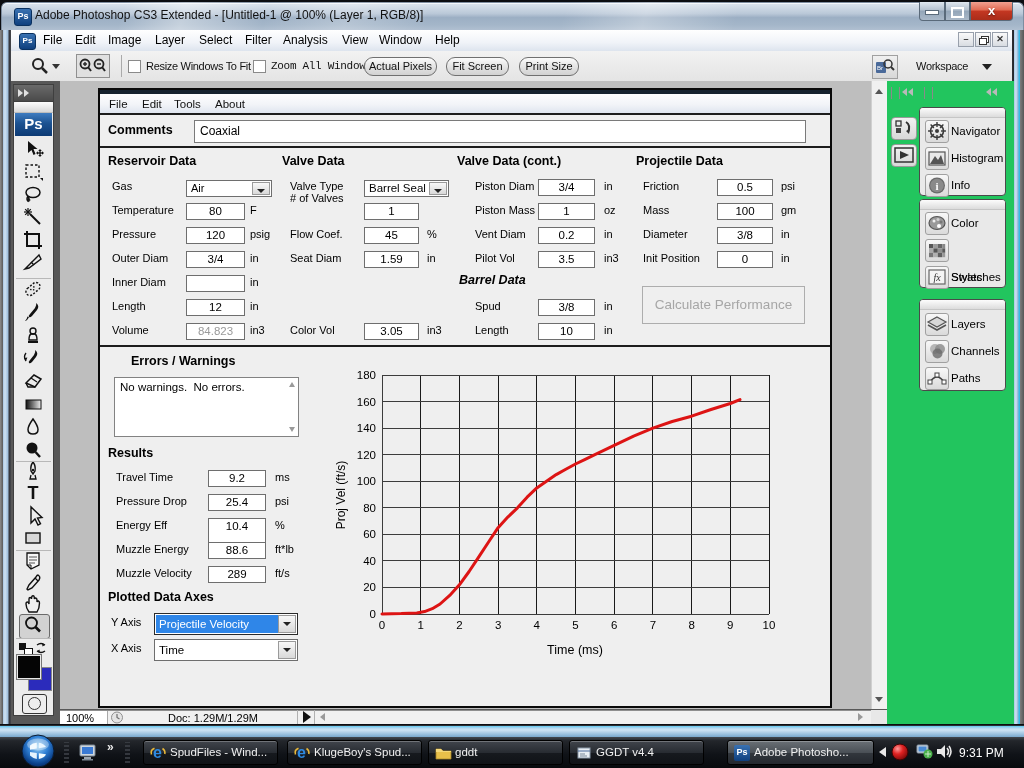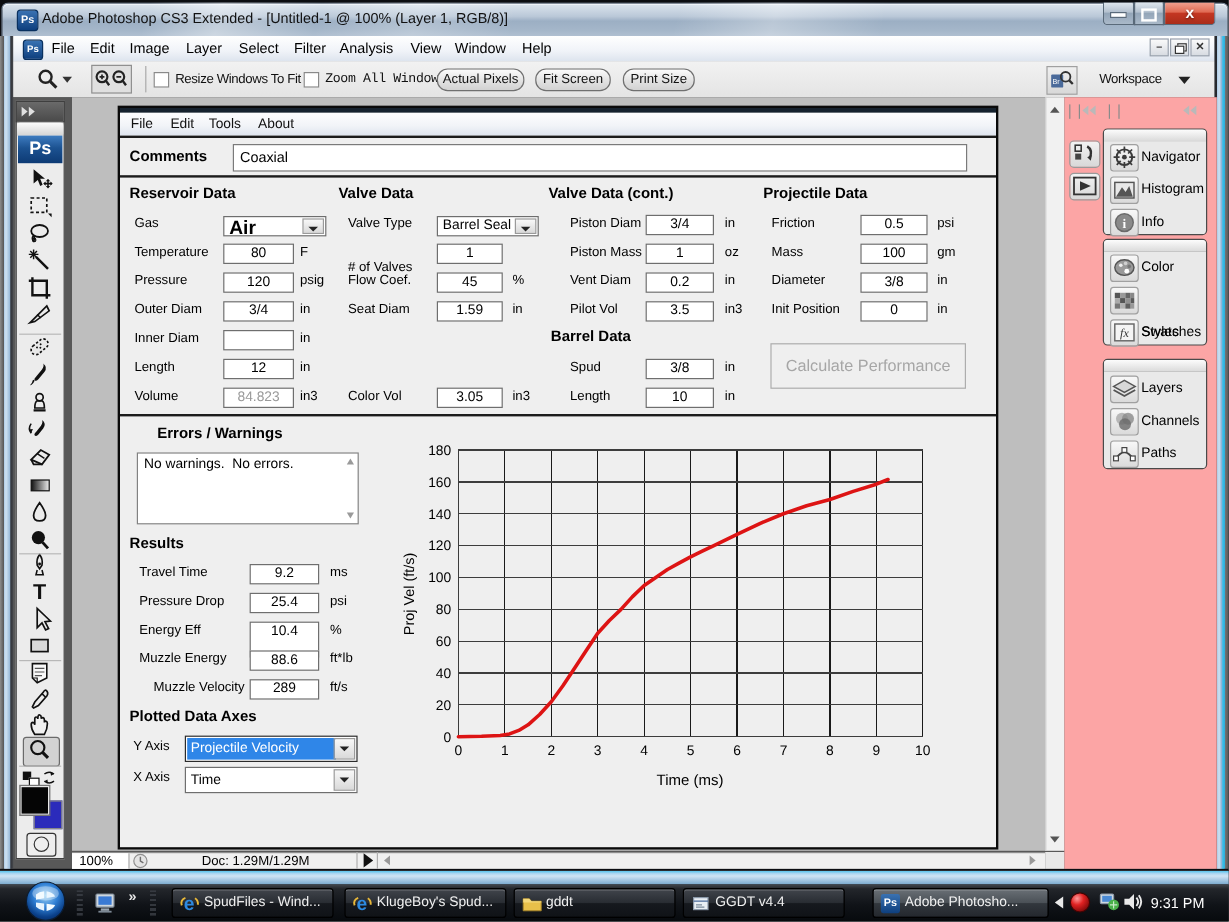--- a/index.html
+++ b/index.html
@@ -307,21 +307,21 @@
       <path d="M7 3 L7 6.5 L9.5 8" stroke="#707070" fill="none" stroke-width="1.2"></path>
     </svg>
 <div class="abs" style="left:129px;top:712px;width:168px;text-align:center;font-size:11px;color:#000;">Doc: 1.29M/1.29M</div>
 <div class="abs" style="left:297px;top:710px;width:1px;height:14px;background:#b0b0b0;"></div>
 <div class="abs" style="left:303px;top:710.5px;width:0;height:0;border-top:6px solid transparent;border-bottom:6px solid transparent;border-left:8px solid #111;"></div>
 <div class="abs" style="left:314px;top:710px;width:1px;height:14px;background:#b0b0b0;"></div>
 <div class="abs" style="left:320px;top:713px;width:0;height:0;border-top:4px solid transparent;border-bottom:4px solid transparent;border-right:5px solid #999;"></div>
 <div class="abs" style="left:858px;top:713px;width:0;height:0;border-top:4px solid transparent;border-bottom:4px solid transparent;border-left:5px solid #999;"></div>
 <div id="hsb-corner" class="abs"></div>
 
-<div id="rightdock" class="abs" style="left:887px;top:81px;width:127px;height:643px;background:#fca5a5;font-family:'Liberation Sans',sans-serif;">
+<div id="rightdock" class="abs" style="left:887px;top:81px;width:127px;height:643px;background:#22c55e;font-family:'Liberation Sans',sans-serif;">
 
  <div style="position:absolute;left:4px;top:6px;width:7px;height:12px;border-left:1px solid #8a8a8a;border-right:1px solid #8a8a8a;"></div>
  <div style="position:absolute;left:15px;top:7px;" class="tri-l"></div>
       <div style="position:absolute;left:21px;top:7px;" class="tri-l"></div>
  <div style="position:absolute;left:37px;top:6px;width:7px;height:12px;border-left:1px solid #8a8a8a;border-right:1px solid #8a8a8a;"></div>
  <div style="position:absolute;left:99px;top:7px;" class="tri-l"></div>
       <div style="position:absolute;left:105px;top:7px;" class="tri-l"></div>
 
  <div class="dockbtn" style="position:absolute;left:4px;top:36px;">
   <svg width="24" height="21">
@@ -440,21 +440,21 @@
  <div class="a" style="left:100px;top:34px;font-size:12px;color:#000;">Coaxial</div>
  <div class="a gsep" style="left:0;top:56px;width:730px;"></div>
 
  <div class="a gbold" style="left:8px;top:64px;">Reservoir Data</div>
  <div class="a gbold" style="left:182px;top:64px;">Valve Data</div>
  <div class="a gbold" style="left:357px;top:64px;">Valve Data (cont.)</div>
  <div class="a gbold" style="left:536px;top:64px;">Projectile Data</div>
 
  <div class="a glabel" style="left:12px;top:90px;">Gas</div>
  <div class="a" style="left:86px;top:90px;width:86px;height:17px;background:#fff;border:1px solid #6e6e6e;box-sizing:border-box;">
-        <span style="position:absolute;left:4px;top:1px;font-size:16px;font-weight:bold;">Air</span>
+        <span style="position:absolute;left:4px;top:1px;font-size:11px;">Air</span>
         <span class="gdroparrow"></span>
       </div>
  <div class="a glabel" style="left:12px;top:114px;">Temperature</div>
  <div class="a gfield" style="left:86px;top:113px;width:59px;height:17px;">80</div>
  <div class="a gunit" style="left:150px;top:114px;">F</div>
  <div class="a glabel" style="left:12px;top:138px;">Pressure</div>
  <div class="a gfield" style="left:86px;top:137px;width:59px;height:17px;">120</div>
  <div class="a gunit" style="left:150px;top:138px;">psig</div>
  <div class="a glabel" style="left:12px;top:162px;">Outer Diam</div>
  <div class="a gfield" style="left:86px;top:161px;width:59px;height:17px;">3/4</div>
@@ -467,21 +467,21 @@
  <div class="a gunit" style="left:150px;top:210px;">in</div>
  <div class="a glabel" style="left:12px;top:234px;">Volume</div>
  <div class="a gfield" style="left:86px;top:233px;width:59px;height:17px;color:#9a9a9a;">84.823</div>
  <div class="a gunit" style="left:150px;top:234px;">in3</div>
 
  <div class="a glabel" style="left:190px;top:90px;">Valve Type</div>
  <div class="a" style="left:264px;top:90px;width:85px;height:17px;background:#fff;border:1px solid #6e6e6e;box-sizing:border-box;">
         <span style="position:absolute;left:4px;top:1px;font-size:11.5px;">Barrel Seal</span>
         <span class="gdroparrow"></span>
       </div>
- <div class="a glabel" style="left:190px;top:127px;"># of Valves</div>
+ <div class="a glabel" style="left:190px;top:102px;"># of Valves</div>
  <div class="a gfield" style="left:264px;top:113px;width:55px;height:17px;">1</div>
  <div class="a glabel" style="left:190px;top:138px;">Flow Coef.</div>
  <div class="a gfield" style="left:264px;top:137px;width:55px;height:17px;">45</div>
  <div class="a gunit" style="left:327px;top:138px;">%</div>
  <div class="a glabel" style="left:190px;top:162px;">Seat Diam</div>
  <div class="a gfield" style="left:264px;top:161px;width:55px;height:17px;">1.59</div>
  <div class="a gunit" style="left:327px;top:162px;">in</div>
  <div class="a glabel" style="left:190px;top:234px;">Color Vol</div>
  <div class="a gfield" style="left:264px;top:233px;width:55px;height:17px;">3.05</div>
  <div class="a gunit" style="left:327px;top:234px;">in3</div>
@@ -491,21 +491,21 @@
  <div class="a gunit" style="left:504px;top:90px;">in</div>
  <div class="a glabel" style="left:375px;top:114px;">Piston Mass</div>
  <div class="a gfield" style="left:438px;top:113px;width:57px;height:17px;">1</div>
  <div class="a gunit" style="left:504px;top:114px;">oz</div>
  <div class="a glabel" style="left:375px;top:138px;">Vent Diam</div>
  <div class="a gfield" style="left:438px;top:137px;width:57px;height:17px;">0.2</div>
  <div class="a gunit" style="left:504px;top:138px;">in</div>
  <div class="a glabel" style="left:375px;top:162px;">Pilot Vol</div>
  <div class="a gfield" style="left:438px;top:161px;width:57px;height:17px;">3.5</div>
  <div class="a gunit" style="left:504px;top:162px;">in3</div>
- <div class="a gbold" style="left:359px;top:183px;">Barrel Data</div>
+ <div class="a gbold" style="left:359px;top:183px;font-style:italic;">Barrel Data</div>
  <div class="a glabel" style="left:375px;top:210px;">Spud</div>
  <div class="a gfield" style="left:438px;top:209px;width:57px;height:17px;">3/8</div>
  <div class="a gunit" style="left:504px;top:210px;">in</div>
  <div class="a glabel" style="left:375px;top:234px;">Length</div>
  <div class="a gfield" style="left:438px;top:233px;width:57px;height:17px;">10</div>
  <div class="a gunit" style="left:504px;top:234px;">in</div>
 
  <div class="a glabel" style="left:543px;top:90px;">Friction</div>
  <div class="a gfield" style="left:617px;top:89px;width:56px;height:17px;">0.5</div>
  <div class="a gunit" style="left:681px;top:90px;">psi</div>
@@ -533,21 +533,21 @@
  <div class="a gunit" style="left:175px;top:381px;">ms</div>
  <div class="a glabel" style="left:16px;top:405px;">Pressure Drop</div>
  <div class="a gfield" style="left:108px;top:404px;width:58px;height:17px;">25.4</div>
  <div class="a gunit" style="left:175px;top:405px;">psi</div>
  <div class="a glabel" style="left:16px;top:429px;">Energy Eff</div>
  <div class="a gfield" style="left:108px;top:428px;width:58px;height:30px;">10.4</div>
  <div class="a gunit" style="left:175px;top:429px;">%</div>
  <div class="a glabel" style="left:16px;top:453px;">Muzzle Energy</div>
  <div class="a gfield" style="left:108px;top:452px;width:58px;height:17px;">88.6</div>
  <div class="a gunit" style="left:175px;top:453px;">ft*lb</div>
- <div class="a glabel" style="left:16px;top:477px;margin-left:12px;">Muzzle Velocity</div>
+ <div class="a glabel" style="left:16px;top:477px;">Muzzle Velocity</div>
  <div class="a gfield" style="left:108px;top:476px;width:58px;height:17px;">289</div>
  <div class="a gunit" style="left:175px;top:477px;">ft/s</div>
  <div class="a gbold" style="left:8px;top:500px;">Plotted Data Axes</div>
  <div class="a glabel" style="left:11px;top:526px;">Y Axis</div>
  <div class="a" style="left:54px;top:523px;width:144px;height:22px;background:#fff;border:1px solid #2b2b2b;box-sizing:border-box;">
   <div style="position:absolute;left:1px;top:1px;right:17px;bottom:1px;background:#2f86e8;color:#fff;font-size:11.5px;padding:3px 0 0 3px;">Projectile Velocity</div>
   <span class="gdroparrow"></span>
  </div>
  <div class="a glabel" style="left:11px;top:552px;">X Axis</div>
  <div class="a" style="left:54px;top:549px;width:144px;height:22px;background:#fff;border:1px solid #6e6e6e;box-sizing:border-box;">

